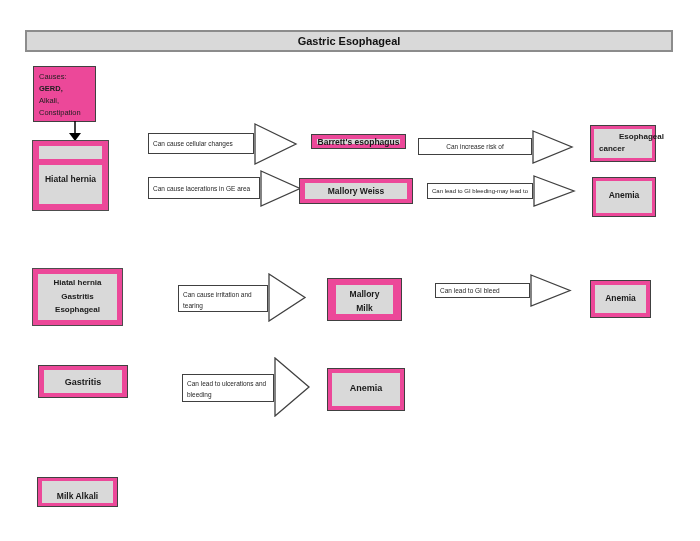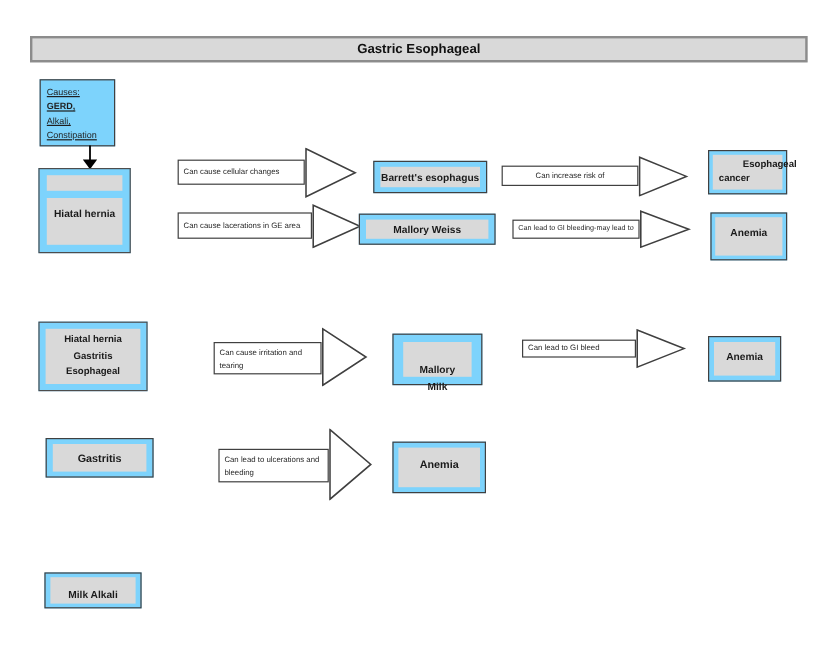--- a/index.html
+++ b/index.html
@@ -12,21 +12,21 @@
 
   
   .header {
     left:25px; top:30px; width:648px; height:22px;
     background:#d9d9d9; border:2px solid #8c8c8c;
     display:flex; align-items:center; justify-content:center;
     font-weight:bold; font-size:11px; color:#111;
   }
 
   
-  .box { background:#7dd3fc; border:1px solid #404040;text-decoration:underline; }
+  .box { background:#ec4899; border:1px solid #404040; }
   .box.thick { border:1.5px solid #4d4d4d; }
   .gfill { position:absolute; background:#d9d9d9; }
   .node-label { font-weight:bold; color:#1a1a1a; }
 
   
   .causes {
     left:33px; top:66px; width:63px; height:56px;
     padding:4px 2px 0 5px; font-size:7.5px; line-height:12px;
   }
   .causes .bold { font-weight:bold; }
@@ -73,21 +73,21 @@
     </div>
   </div>
 
   <div class="abs alabel" style="left:148px; top:133px; width:106px; height:21px;">
     <div>Can cause cellular changes</div>
   </div>
   <svg class="abs" style="left:254px; top:123px;" width="44" height="42">
     <polygon class="tri-shape" points="1,1 42,21 1,41"></polygon>
   </svg>
 
-  <div class="abs box" style="left:311px; top:134px; width:95px; height:27px;">
+  <div class="abs box" style="left:311px; top:134px; width:95px; height:15px;">
     <div class="gfill" style="left:5px; top:4px; right:5px; bottom:4px; display:flex; align-items:center; justify-content:center;">
       <span class="node-label" style="font-size:8.5px;">Barrett's esophagus</span>
     </div>
   </div>
 
   <div class="abs alabel center" style="left:418px; top:138px; width:114px; height:17px;">
     <div>Can increase risk of</div>
   </div>
   <svg class="abs" style="left:532px; top:130px;" width="42" height="34">
     <polygon class="tri-shape" points="1,1 40,17 1,33"></polygon>
@@ -136,21 +136,21 @@
 
   <div class="abs alabel" style="left:178px; top:285px; width:90px; height:27px; justify-content:flex-start; padding-top:3px; line-height:11px;">
     <div>Can cause irritation and</div>
     <div>tearing</div>
   </div>
   <svg class="abs" style="left:268px; top:273px;" width="39" height="49">
     <polygon class="tri-shape" points="1,1 37,24.5 1,48"></polygon>
   </svg>
 
   <div class="abs box" style="left:327px; top:278px; width:75px; height:43px;">
-    <div class="gfill" style="left:8px; top:6px; right:8px; bottom:6px; text-align:center; padding-top:16px; line-height:14px;">
+    <div class="gfill" style="left:8px; top:6px; right:8px; bottom:6px; text-align:center; padding-top:2px; line-height:14px;">
       <div class="node-label" style="font-size:8.5px;">Mallory</div>
       <div class="node-label" style="font-size:8.5px;">Milk</div>
     </div>
   </div>
 
   <div class="abs alabel" style="left:435px; top:283px; width:95px; height:15px;">
     <div>Can lead to GI bleed</div>
   </div>
   <svg class="abs" style="left:530px; top:274px;" width="42" height="33">
     <polygon class="tri-shape" points="1,1 40,16.5 1,32"></polygon>

